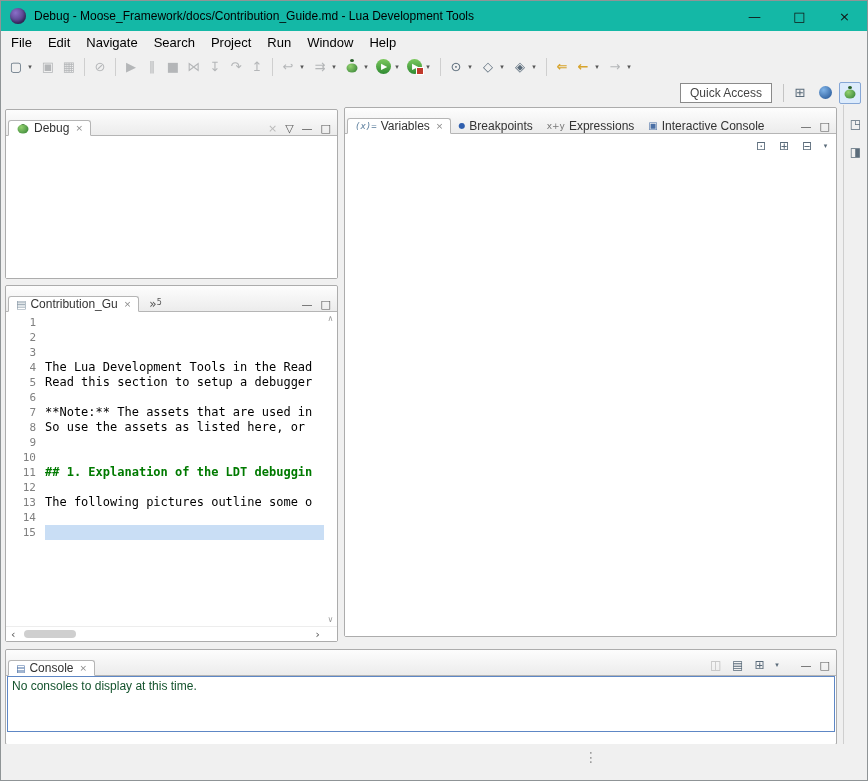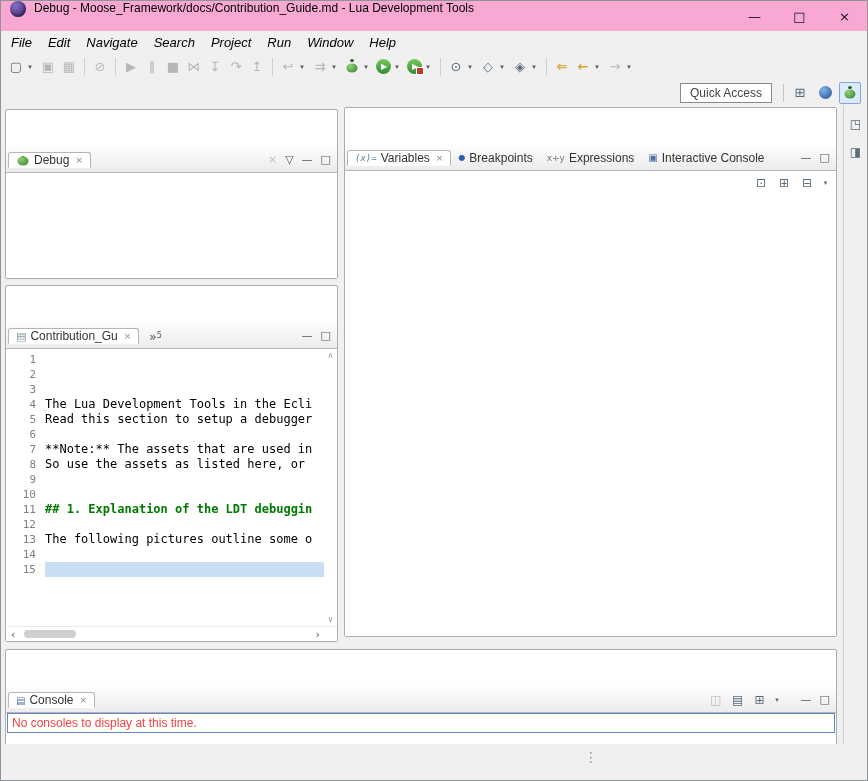--- a/index.html
+++ b/index.html
@@ -1,30 +1,30 @@
 <!DOCTYPE html>
 <html><head>
 <meta charset="utf-8">
 <style>
   html,body{margin:0;padding:0;background:#d4d4d4;}
   .window{position:relative;width:868px;height:781px;background:#f0f0f0;border:1px solid #8f9496;
           box-sizing:border-box;overflow:hidden;font-family:"Liberation Sans",sans-serif;font-size:12px;color:#222;}
 
   
-  .titlebar{height:30px;background:#f9a8d4;display:flex;}
+  .titlebar{height:30px;background:#14b8a6;display:flex;align-items:center;}
   .app-icon{width:16px;height:16px;border-radius:50%;margin:0 8px 0 9px;flex:0 0 auto;
             background:radial-gradient(circle at 35% 30%,#8a6fc8,#31205f);box-shadow:inset -1px -2px 3px rgba(0,0,0,.35);}
   .title-text{color:#000;white-space:nowrap;}
   .tb-spacer{flex:1;}
   .win-btn{width:45px;height:30px;display:flex;align-items:center;justify-content:center;
            font-family:"DejaVu Sans",sans-serif;font-size:13px;color:#111;}
 
   
   .menubar{height:22px;display:flex;align-items:center;padding-left:2px;font-size:13px;color:#000;}
-  .menu-item{padding:2px 8px;font-style:italic;}
+  .menu-item{padding:2px 8px;}
 
   
   .toolbar{height:27px;display:flex;align-items:center;padding-left:5px;gap:1px;}
   .tb{position:relative;width:20px;height:22px;display:flex;align-items:center;justify-content:center;
       font-family:"DejaVu Sans",sans-serif;font-size:13px;color:#5a6b7a;}
   .tb.dis{color:#b4b6b8;}
   .tb.dd{width:10px;font-size:7px;color:#555;margin-left:-2px;margin-right:2px;}
   .tb.warm{color:#d7a42d;font-weight:bold;}
   .sep{width:1px;height:18px;background:#cfcfcf;margin:0 4px;flex:0 0 auto;}
   .bugdraw{position:relative;}
@@ -52,22 +52,22 @@
 
   
   .workbench{position:absolute;top:104px;left:0;right:0;bottom:36px;background:#f0f0f0;}
   .panel{position:absolute;background:#fff;border:1px solid #acacac;border-radius:2px;
          display:flex;flex-direction:column;box-sizing:border-box;}
   #debug-panel{left:4px;top:4px;width:333px;height:170px;}
   #editor-panel{left:4px;top:180px;width:333px;height:357px;}
   #vars-panel{left:343px;top:2px;width:493px;height:530px;}
   #console-panel{left:4px;top:544px;width:832px;height:96px;}
 
-  .tabbar{height:25px;flex:0 0 auto;display:flex;align-items:center;
-          background:linear-gradient(#fdfdfd,#ececec);border-bottom:1px solid #b5b5b5;border-radius:2px 2px 0 0;margin-top:37px;}
+  .tabbar{height:25px;flex:0 0 auto;display:flex;align-items:flex-end;
+          background:linear-gradient(#fdfdfd,#ececec);border-bottom:1px solid #b5b5b5;border-radius:2px 2px 0 0;}
   .tabs{display:flex;align-items:stretch;}
   .tab{display:flex;align-items:center;gap:4px;padding:0 7px;color:#333;white-space:nowrap;}
   .tab.sel{background:#fff;border:1px solid #b5b5b5;border-bottom-color:#fff;margin-bottom:-1px;
            border-radius:3px 3px 0 0;margin-left:2px;}
   .ticon{font-family:"DejaVu Sans",sans-serif;font-size:10px;color:#667;display:inline-block;}
   .ticon.bugdraw{width:14px;height:14px;}
   .ticon.file{color:#8a9aa8;font-size:11px;}
   .ticon.vars{font-size:9px;color:#5a7d9c;font-style:italic;font-family:"DejaVu Sans Mono",monospace;}
   .ticon.bp{color:#2f5fae;font-size:8px;}
   .ticon.xy{font-size:9px;color:#777;}
@@ -106,21 +106,21 @@
   .harrow{font-family:"DejaVu Sans",sans-serif;font-size:11px;color:#555;padding:0 5px;}
   .hthumb{width:52px;height:8px;background:#cfcfcf;border-radius:4px;margin-left:4px;}
   .hfill{flex:1;}
   .hcorner{width:12px;height:100%;}
   .more{display:flex;align-items:flex-start;padding:3px 4px 0 10px;font-family:"DejaVu Sans",sans-serif;
         color:#555;font-size:12px;}
   .more sup{font-size:8px;line-height:1;margin-top:2px;}
 
   
   .console-body{flex:1;margin:0 1px 12px;border:1px solid #5e87c5;background:#fff;
-                padding:2px 4px;color:#ef4444;box-sizing:border-box;}
+                padding:2px 4px;color:#14532d;box-sizing:border-box;}
 
   
   .edge-strip{position:absolute;right:0;top:0;width:24px;height:641px;border-left:1px solid #cfcfcf;
               display:flex;flex-direction:column;align-items:center;padding-top:10px;gap:10px;box-sizing:border-box;}
   .es{width:18px;height:18px;display:flex;align-items:center;justify-content:center;
       font-family:"DejaVu Sans",sans-serif;font-size:12px;color:#5a6b7a;}
 
   
   .statusbar{position:absolute;left:0;right:0;bottom:0;height:36px;background:#f0f0f0;}
   .grip{position:absolute;left:583px;top:5px;color:#999;font-family:"DejaVu Sans",sans-serif;font-size:14px;}
@@ -252,21 +252,21 @@
                 <span class="ln">2</span>
               </div>
 
               <div class="row">
                 <span class="ln">3</span>
                 <span class="lt"></span>
               </div>
 
               <div class="row">
                 <span class="ln">4</span>
-                <span class="lt">The Lua Development Tools in the Ecli</span>
+                <span class="lt">The Lua Development Tools in the Read</span>
               </div>
 
               <div class="row">
                 <span class="ln">5</span>
                 <span class="lt">Read this section to setup a debugger</span>
               </div>
 
               <div class="row">
                 <span class="ln">6</span>
                 <span class="lt"></span>

